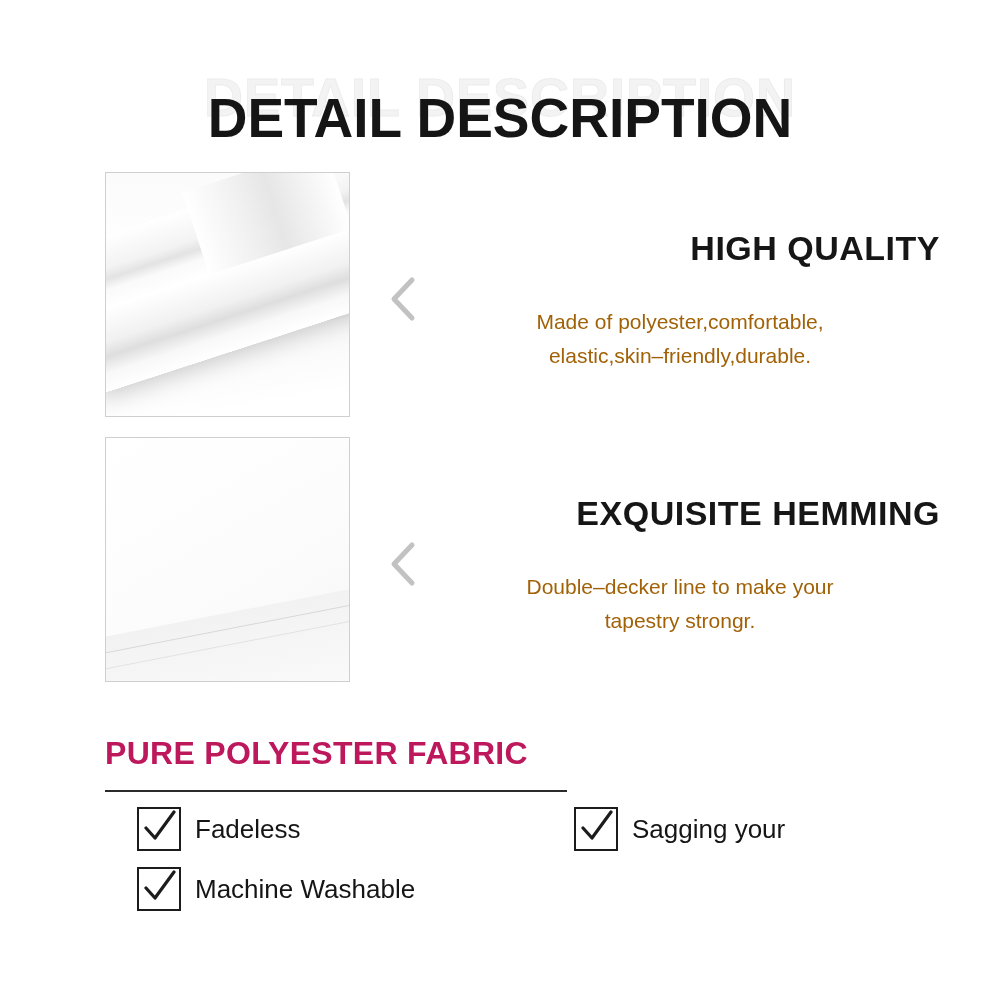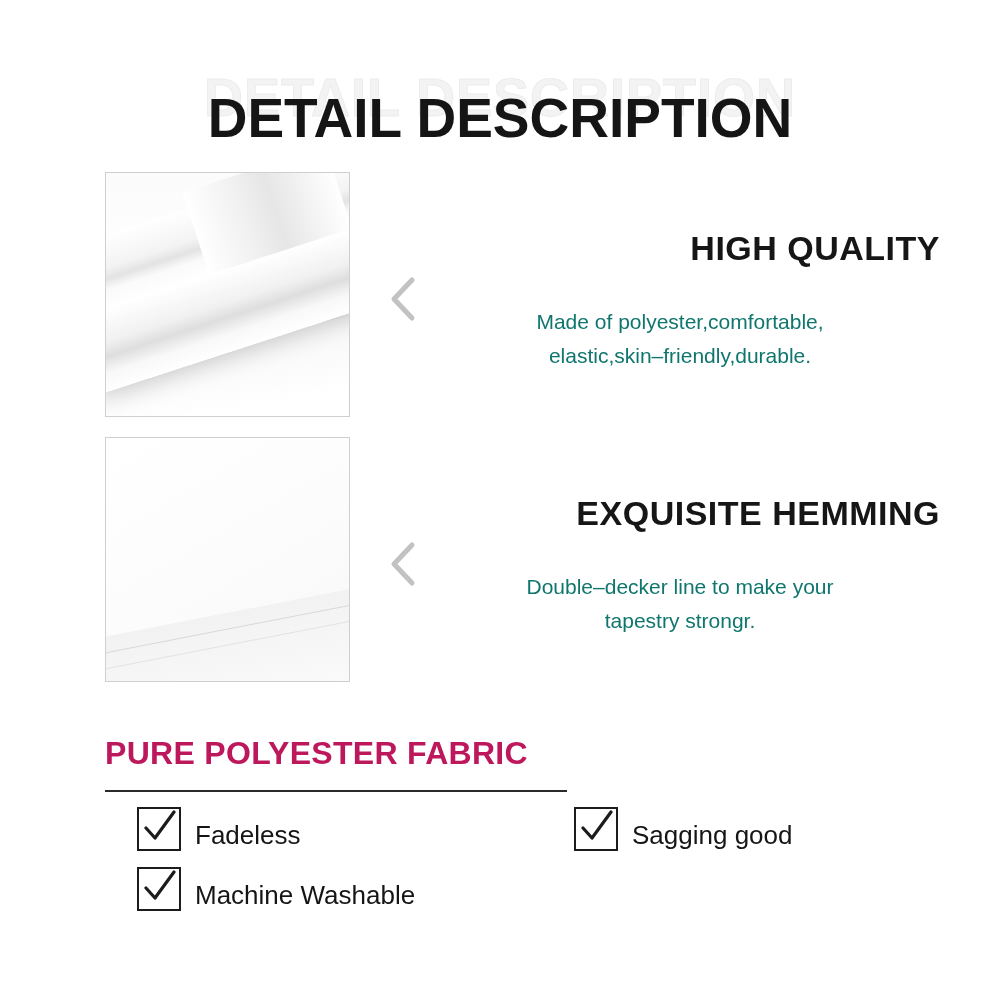--- a/index.html
+++ b/index.html
@@ -82,21 +82,21 @@
     font-weight: bold;
     letter-spacing: .5px;
   }
   .feature .fbody {
     position: absolute;
     left: 420px;
     width: 520px;
     text-align: center;
     font-size: 21px;
     line-height: 34px;
-    color: #0f766e;
+    color: #a16207;
   }
 
   
   .fabric1 {
     position: absolute;
     inset: 0;
     background:
       linear-gradient(180deg, #fbfbfb 0%, #ffffff 40%, #fdfdfd 100%);
   }
   .fabric1::before {
@@ -195,21 +195,21 @@
     left: 105px;
     top: 72px;
     width: 800px;
   }
   .check-row {
     display: flex;
     margin-bottom: 16px;
   }
   .check-cell {
     display: flex;
-    align-items: flex-end;
+    align-items: center;
     padding-left: 32px;
   }
   .check-cell.col1 { width: 405px; }
   .box {
     width: 40px;
     height: 40px;
     border: 2px solid #1c1c1c;
     position: relative;
     flex: 0 0 auto;
   }
@@ -285,21 +285,21 @@
           </svg>
         </span>
         <span class="check-label">Fadeless</span>
       </div>
       <div class="check-cell">
         <span class="box">
           <svg width="34" height="36" viewBox="0 0 34 36">
             <polyline points="3,18 12,28 31,2" fill="none" stroke="#1c1c1c" stroke-width="3.2" stroke-linecap="round" stroke-linejoin="round"></polyline>
           </svg>
         </span>
-        <span class="check-label">Sagging good</span>
+        <span class="check-label">Sagging your</span>
       </div>
     </div>
 
     <div class="check-row">
       <div class="check-cell">
         <span class="box">
           <svg width="34" height="36" viewBox="0 0 34 36">
             <polyline points="3,18 12,28 31,2" fill="none" stroke="#1c1c1c" stroke-width="3.2" stroke-linecap="round" stroke-linejoin="round"></polyline>
           </svg>
         </span>

